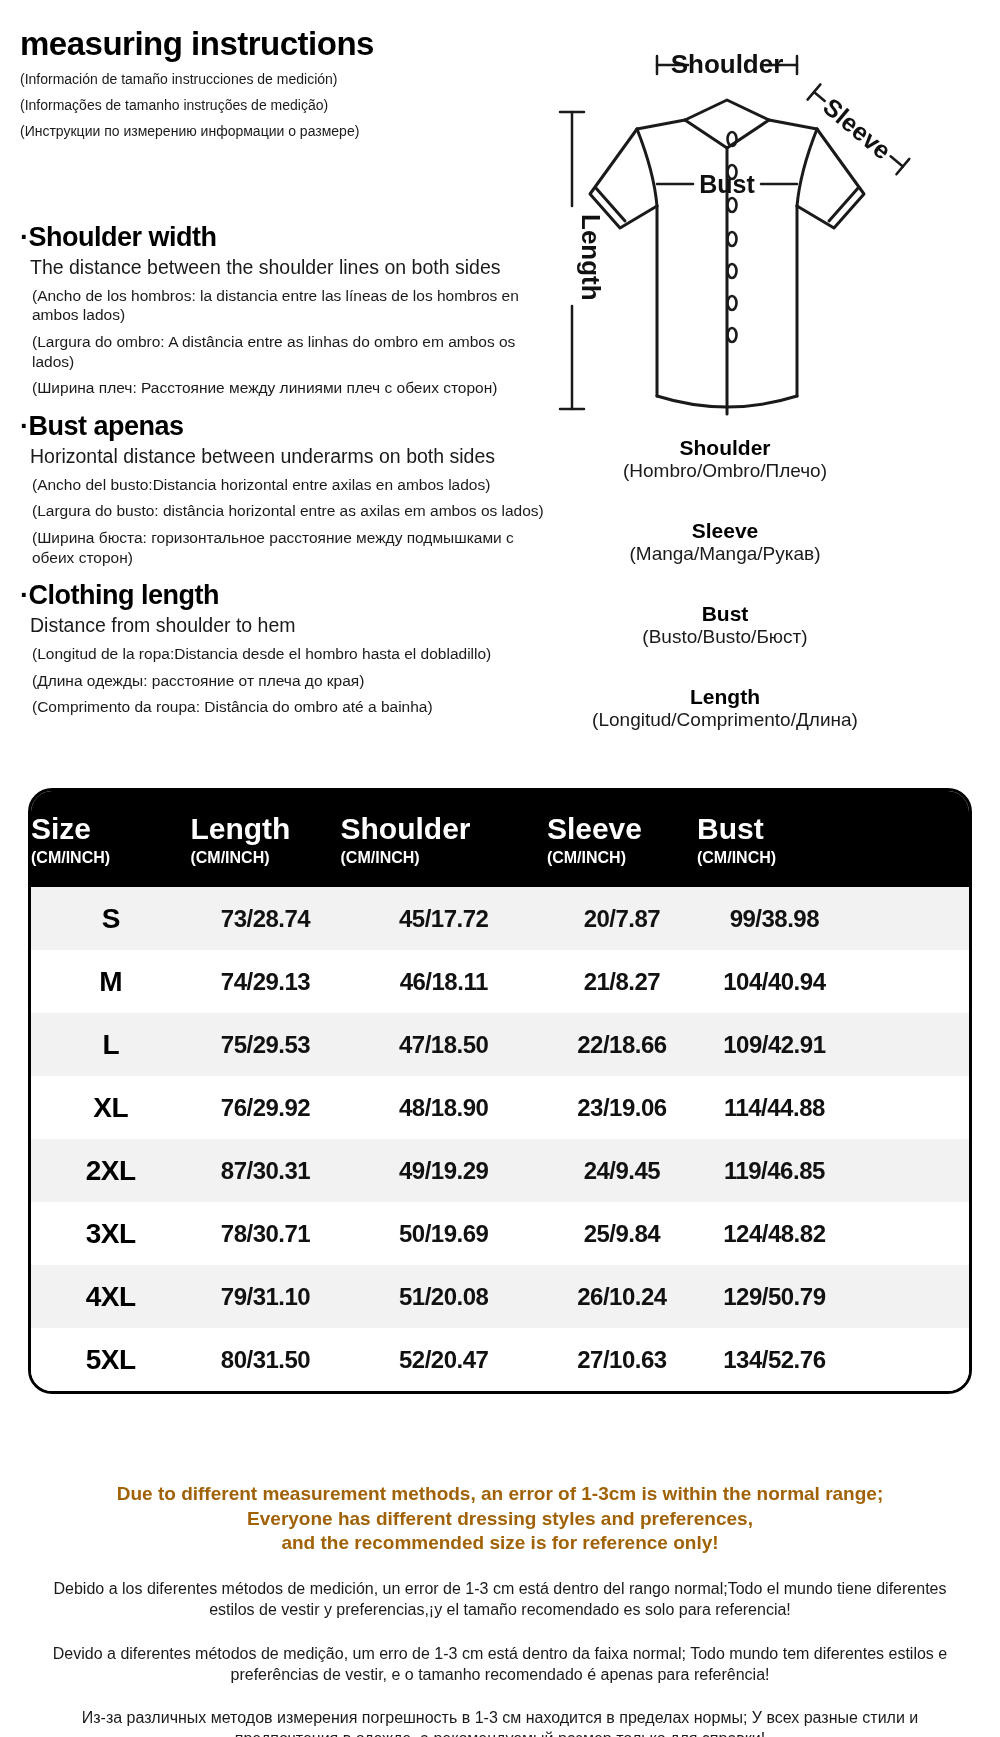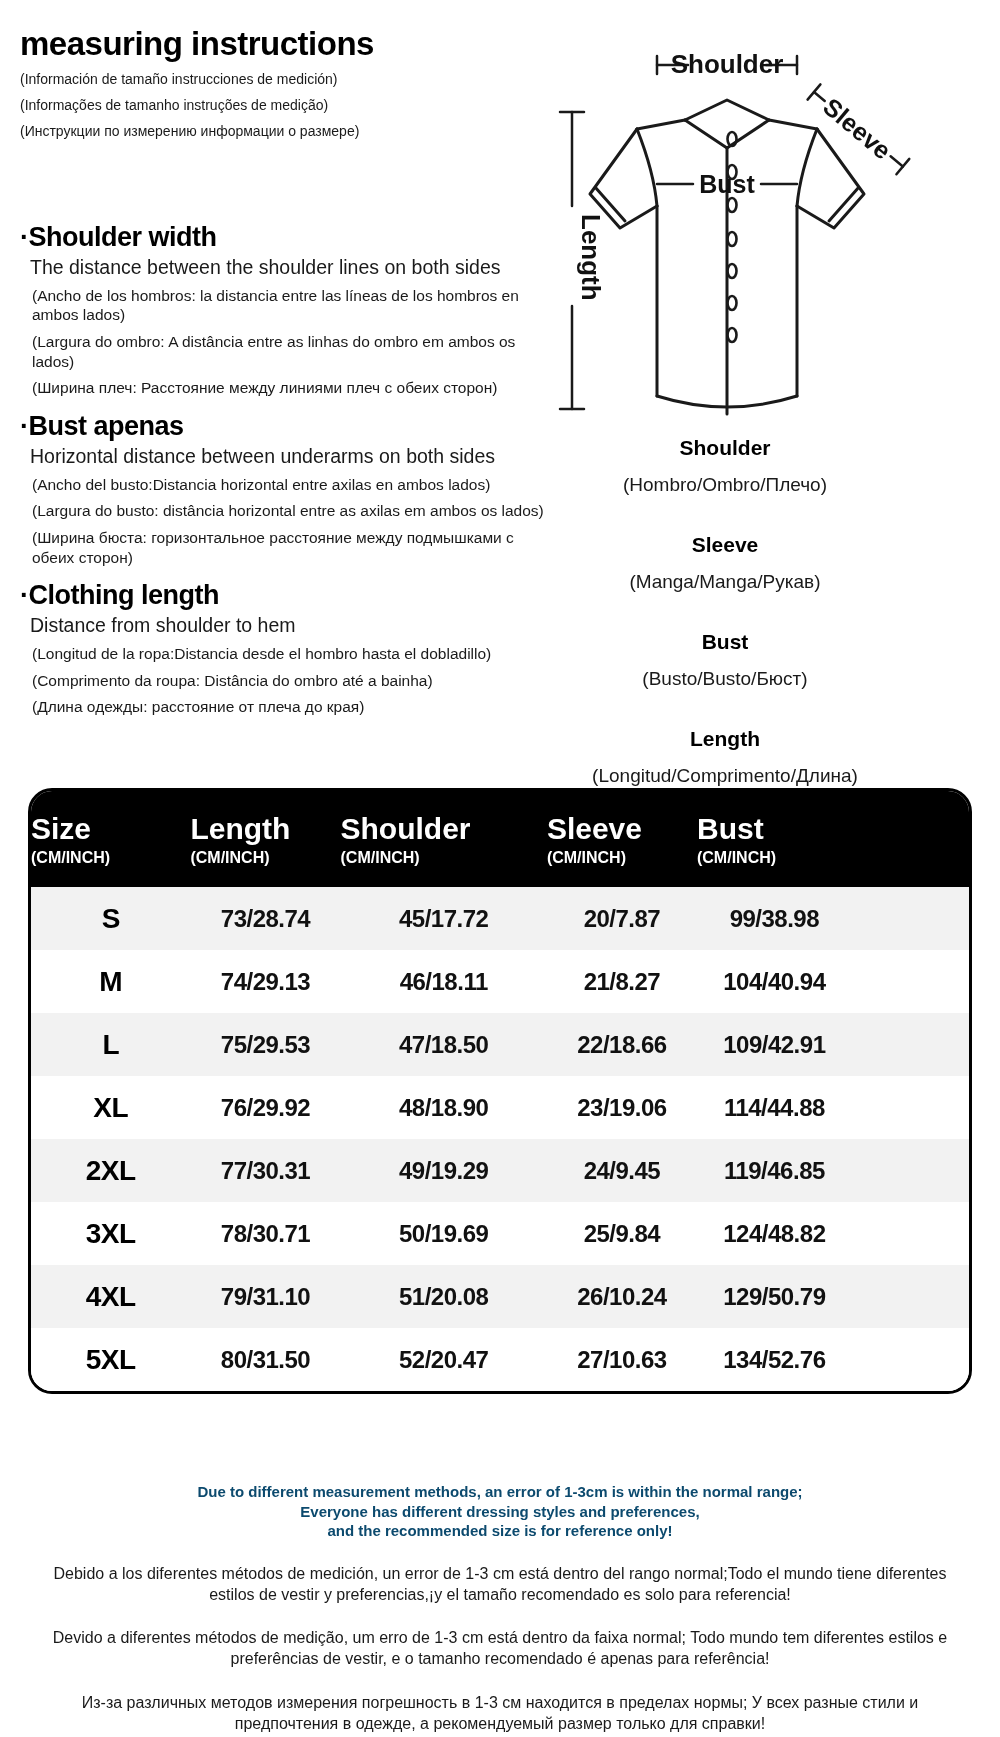--- a/index.html
+++ b/index.html
@@ -19,21 +19,21 @@
   .section-desc { font-size:19.5px; padding-left:10px; margin-top:3px; color:#1a1a1a; }
   .section-trans { font-size:15.5px; line-height:1.27; padding-left:12px; margin-top:7px; color:#1a1a1a; }
   
   .shirt-wrap { position:absolute; left:552px; top:33px; width:430px; height:392px; }
   .shirt-wrap svg { width:100%; height:100%; }
   .shirt-wrap text { font-family:"Liberation Sans", sans-serif; fill:#111; stroke:none; }
   
   .legend { position:absolute; left:545px; top:436px; width:360px; text-align:center; }
   .legend-item { margin-bottom:37px; }
   .legend-name { font-size:21px; font-weight:700; color:#000; }
-  .legend-trans { font-size:19px; margin-top:14px; color:#1a1a1a; }
+  .legend-trans { font-size:19px; margin-top:0; color:#1a1a1a; }
   
   .size-table {
     position:absolute; left:28px; top:788px; width:944px;
     border:3px solid #000; border-radius:24px; overflow:hidden; background:#fff;
     box-sizing:border-box;
   }
   .thead {
     display:grid; grid-template-columns:17% 16% 22% 16% 16.5% 12.5%;
     background:#000; color:#fff; height:96px;
   }
@@ -42,21 +42,21 @@
   .hsub  { font-size:16px; font-weight:700; margin-top:3px; }
   .trow {
     display:grid; grid-template-columns:17% 16% 22% 16% 16.5% 12.5%;
     height:63px; align-items:center; text-align:center; background:#fff;
   }
   .trow.alt { background:#f2f2f2; }
   .tcell { font-size:24px; font-weight:700; letter-spacing:-0.5px; color:#111; }
   .tcell.size-cell { font-size:28px; color:#000; }
   
   .disclaimer { position:absolute; left:0; top:1482px; width:1000px; text-align:center; }
-  .disc-en { font-size:15px; font-weight:700; line-height:1.3; color:#0c4a6e; }
+  .disc-en { font-size:19px; font-weight:700; line-height:1.3; color:#a16207; }
   .disc-para { font-size:16px; line-height:1.33; max-width:930px; margin:22px auto 0; color:#1a1a1a; }
 </style>
 </head>
 <body>
 
 <div class="page">
 
   <div class="title-block">
     <div class="sub-title">measuring instructions</div>
     <div class="title-trans">(Información de tamaño instrucciones de medición)</div>
@@ -76,22 +76,22 @@
       <div class="section-heading">·Bust apenas</div>
       <div class="section-desc">Horizontal distance between underarms on both sides</div>
       <div class="section-trans">(Ancho del busto:Distancia horizontal entre axilas en ambos lados)</div>
       <div class="section-trans">(Largura do busto: distância horizontal entre as axilas em ambos os lados)</div>
       <div class="section-trans">(Ширина бюста: горизонтальное расстояние между подмышками с обеих сторон)</div>
     </div>
     <div class="section">
       <div class="section-heading">·Clothing length</div>
       <div class="section-desc">Distance from shoulder to hem</div>
       <div class="section-trans">(Longitud de la ropa:Distancia desde el hombro hasta el dobladillo)</div>
+      <div class="section-trans">(Длина одежды: расстояние от плеча до края)</div>
       <div class="section-trans">(Comprimento da roupa: Distância do ombro até a bainha)</div>
-      <div class="section-trans">(Длина одежды: расстояние от плеча до края)</div>
     </div>
   </div>
 
   <div class="shirt-wrap">
     <svg viewBox="0 0 430 390">
 
       <g stroke="#1a1a1a" stroke-width="2.5" fill="none" stroke-linecap="round">
 
         <line x1="105" y1="22" x2="105" y2="40"></line>
         <line x1="245" y1="22" x2="245" y2="40"></line>
@@ -218,21 +218,21 @@
         <div class="trow">
           <div class="tcell size-cell">XL</div>
           <div class="tcell">76/29.92</div>
           <div class="tcell">48/18.90</div>
           <div class="tcell">23/19.06</div>
           <div class="tcell">114/44.88</div>
           <div class="tcell spacer"></div>
         </div>
         <div class="trow alt">
           <div class="tcell size-cell">2XL</div>
-          <div class="tcell">77/30.31</div>
+          <div class="tcell">87/30.31</div>
           <div class="tcell">49/19.29</div>
           <div class="tcell">24/9.45</div>
           <div class="tcell">119/46.85</div>
           <div class="tcell spacer"></div>
         </div>
         <div class="trow">
           <div class="tcell size-cell">3XL</div>
           <div class="tcell">78/30.71</div>
           <div class="tcell">50/19.69</div>
           <div class="tcell">25/9.84</div>

